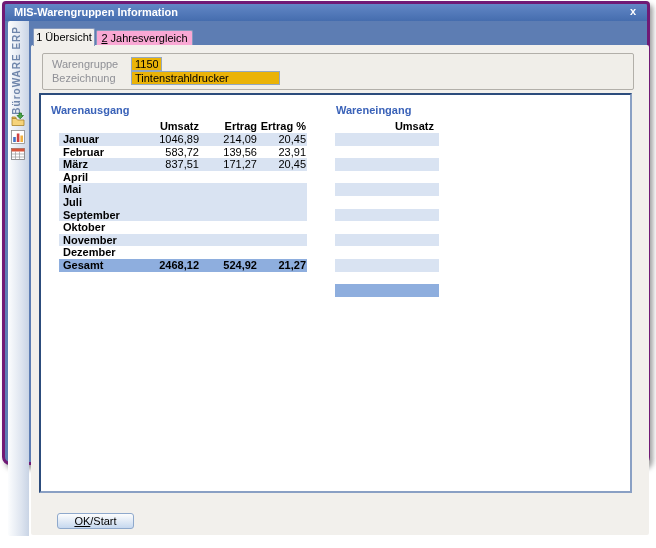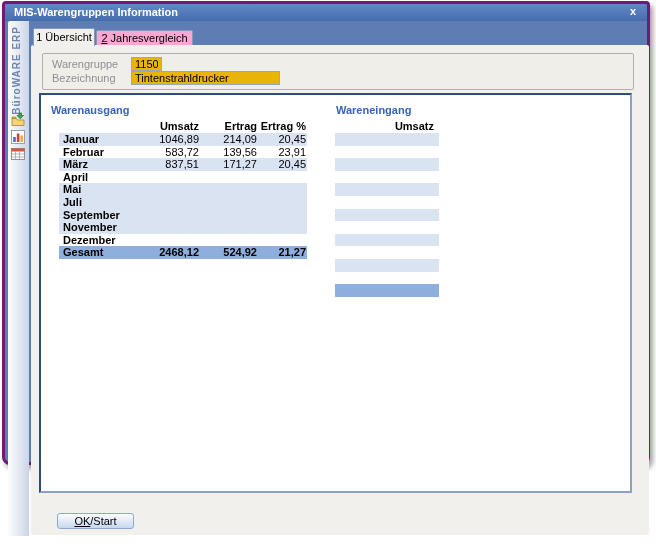--- a/index.html
+++ b/index.html
@@ -239,20 +239,26 @@
           <span class="c-n"></span>
           <span class="c-n"></span>
           <span class="c-n"></span>
         </div>
         <div class="trow alt">
           <span class="c-m">September</span>
           <span class="c-n"></span>
           <span class="c-n"></span>
           <span class="c-n"></span>
         </div>
+        <div class="trow">
+          <span class="c-m">Oktober</span>
+          <span class="c-n"></span>
+          <span class="c-n"></span>
+          <span class="c-n"></span>
+        </div>
         <div class="trow alt">
           <span class="c-m">November</span>
           <span class="c-n"></span>
           <span class="c-n"></span>
           <span class="c-n"></span>
         </div>
         <div class="trow">
           <span class="c-m">Dezember</span>
           <span class="c-n"></span>
           <span class="c-n"></span>

